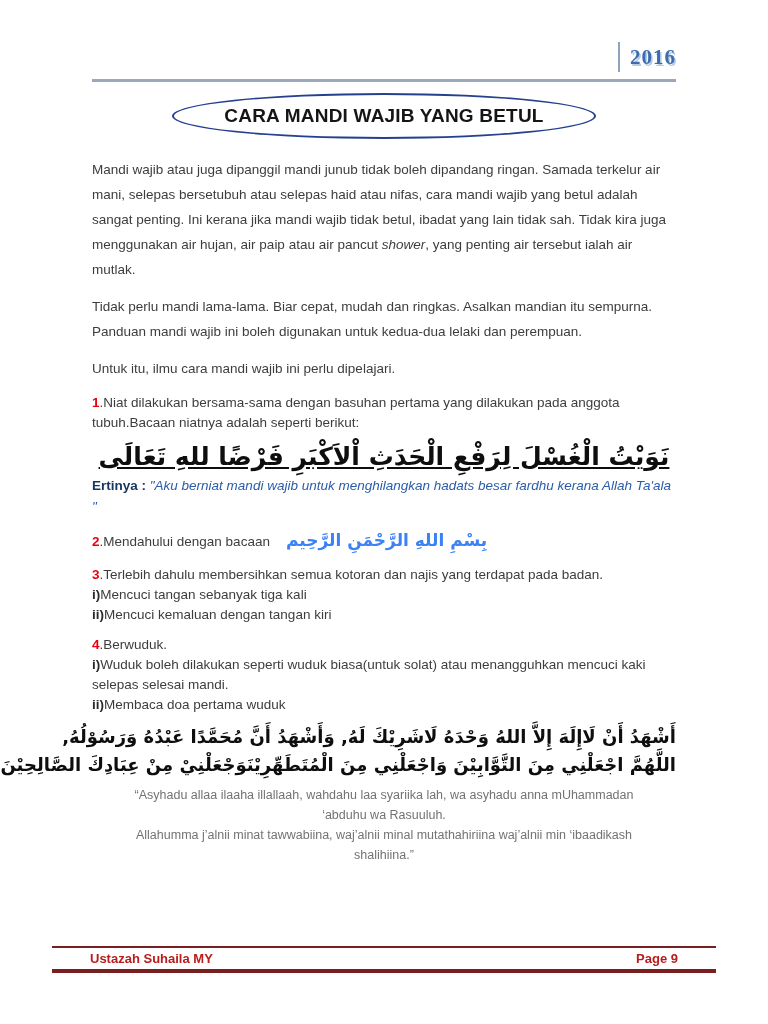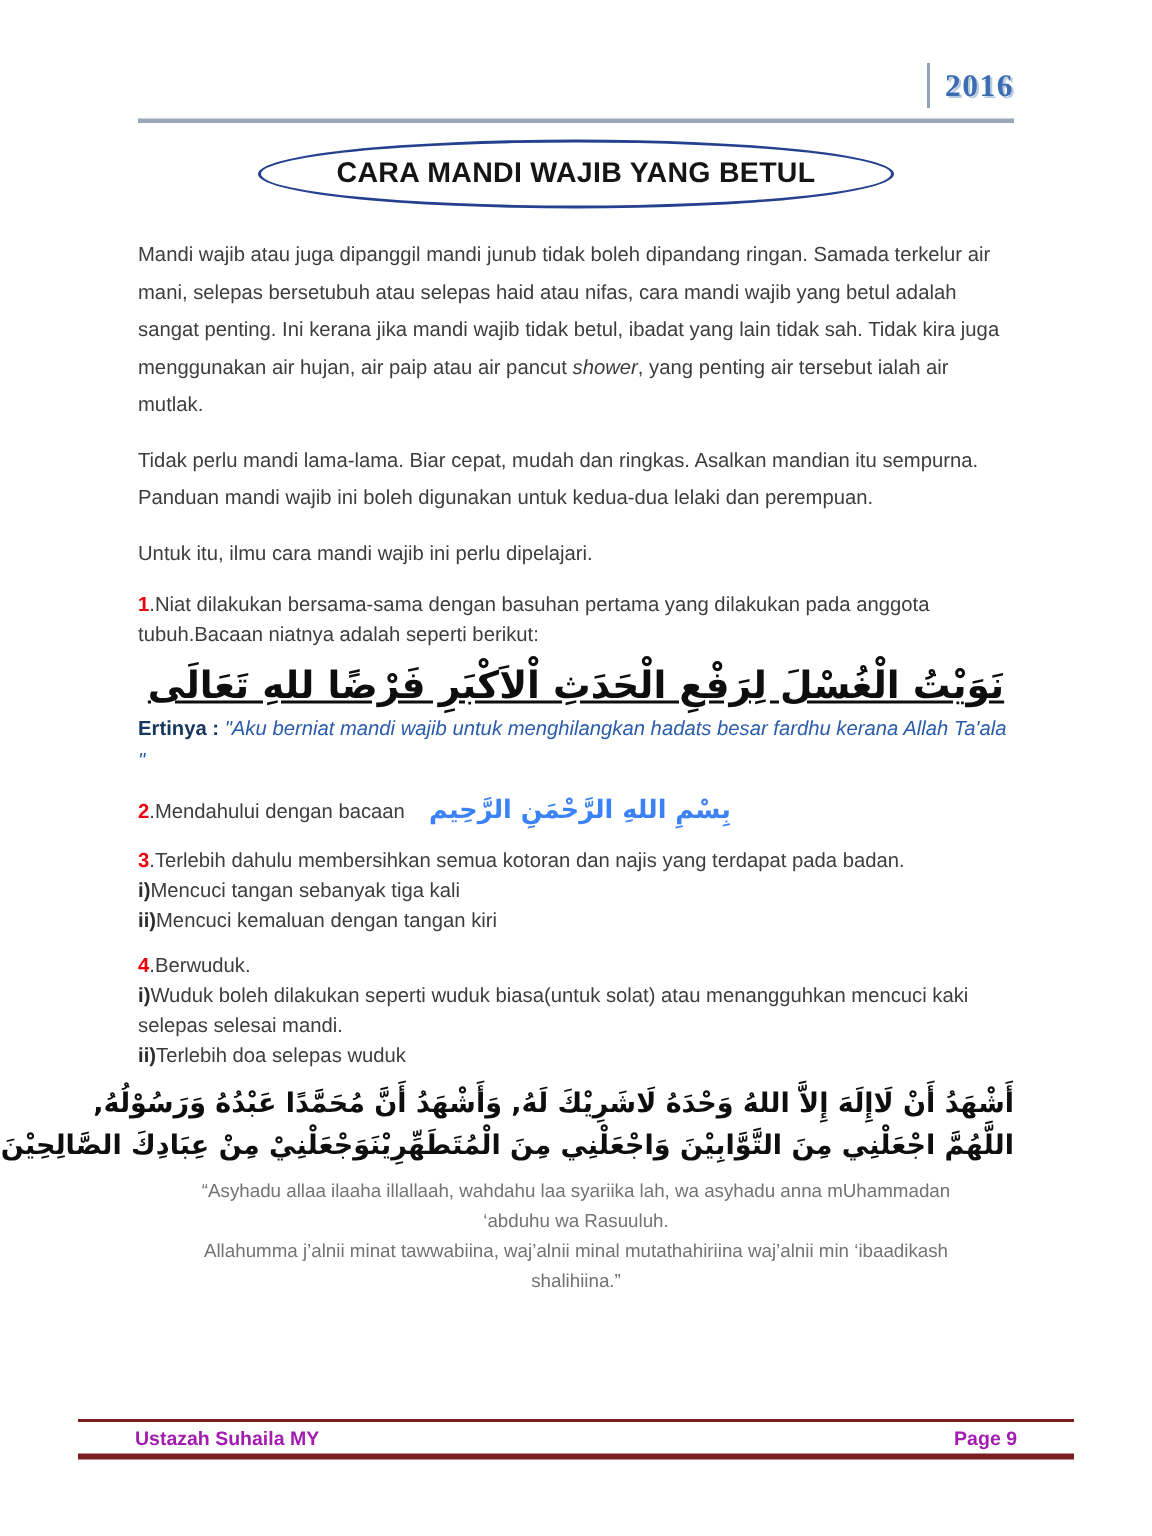--- a/index.html
+++ b/index.html
@@ -62,21 +62,21 @@
   .meaning-label { font-weight:bold; color:#17365d; }
   .meaning-text { font-style:italic; color:#2a5caa; }
 
   .small-translit { margin-top:6px; text-align:center; font-size:12.5px; line-height:20px; color:#737373; }
 
   
   .doc-footer { position:absolute; left:52px; right:52px; top:946px; }
   .footer-top-rule { height:2px; background:#7a1f1f; }
   .footer-row {
     display:flex; justify-content:space-between; align-items:center;
-    padding:3px 38px 3px 38px; font-size:13px; font-weight:bold; color:#a21caf;
+    padding:3px 38px 3px 38px; font-size:13px; font-weight:bold; color:#b91c1c;
   }
   .footer-bottom-rule { height:4px; background:#7a1f1f; }
 </style>
 </head>
 <body>
 
 <div class="page">
   <div class="content">
 
     <header class="doc-header">
@@ -108,21 +108,21 @@
 
     <div class="step tight">
       <p><span class="num">3</span><span>.Terlebih dahulu membersihkan semua kotoran dan najis yang terdapat pada badan.</span></p>
       <p><span class="sub-label">i)</span><span>Mencuci tangan sebanyak tiga kali</span></p>
       <p><span class="sub-label">ii)</span><span>Mencuci kemaluan dengan tangan kiri</span></p>
     </div>
 
     <div class="step tight">
       <p><span class="num">4</span><span>.Berwuduk.</span></p>
       <p><span class="sub-label">i)</span><span>Wuduk boleh dilakukan seperti wuduk biasa(untuk solat) atau menangguhkan mencuci kaki selepas selesai mandi.</span></p>
-      <p><span class="sub-label">ii)</span><span>Terlebih doa selepas wuduk</span></p>
+      <p><span class="sub-label">ii)</span><span>Membaca doa pertama wuduk</span></p>
     </div>
 
     <div class="dua-block">
       <div class="dua-line arabic">أَشْهَدُ أَنْ لَاإِلَهَ إِلاَّ اللهُ وَحْدَهُ لَاشَرِيْكَ لَهُ, وَأَشْهَدُ أَنَّ مُحَمَّدًا عَبْدُهُ وَرَسُوْلُهُ,</div>
       <div class="dua-line arabic">اللَّهُمَّ اجْعَلْنِي مِنَ التَّوَّابِيْنَ وَاجْعَلْنِي مِنَ الْمُتَطَهِّرِيْنَوَجْعَلْنِيْ مِنْ عِبَادِكَ الصَّالِحِيْنَ</div>
     </div>
 
     <div class="small-translit">
       <div>“Asyhadu allaa ilaaha illallaah, wahdahu laa syariika lah, wa asyhadu anna mUhammadan</div>
       <div>‘abduhu wa Rasuuluh.</div>

